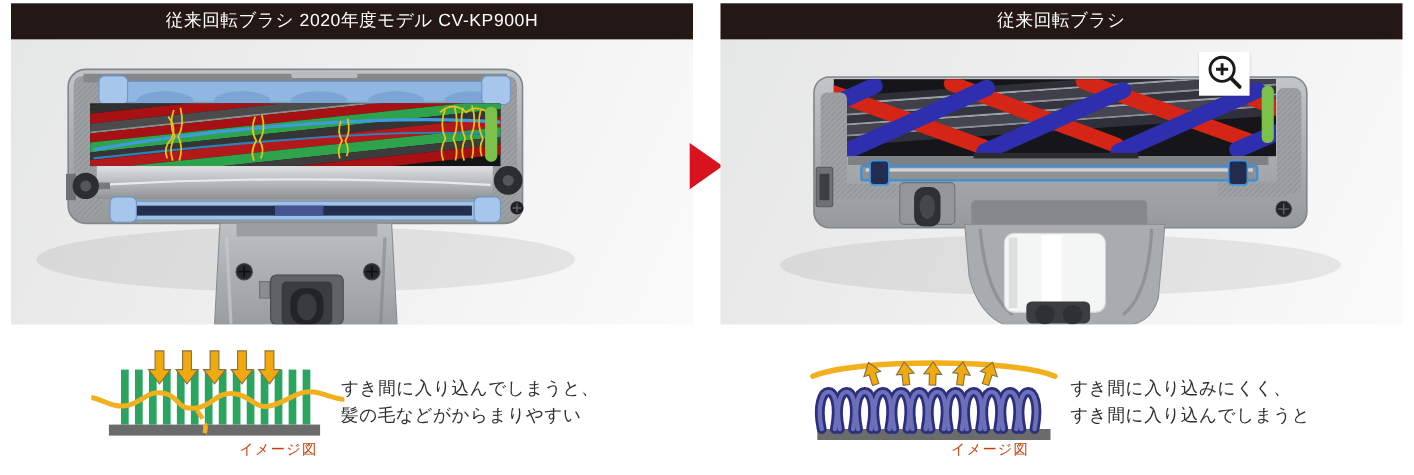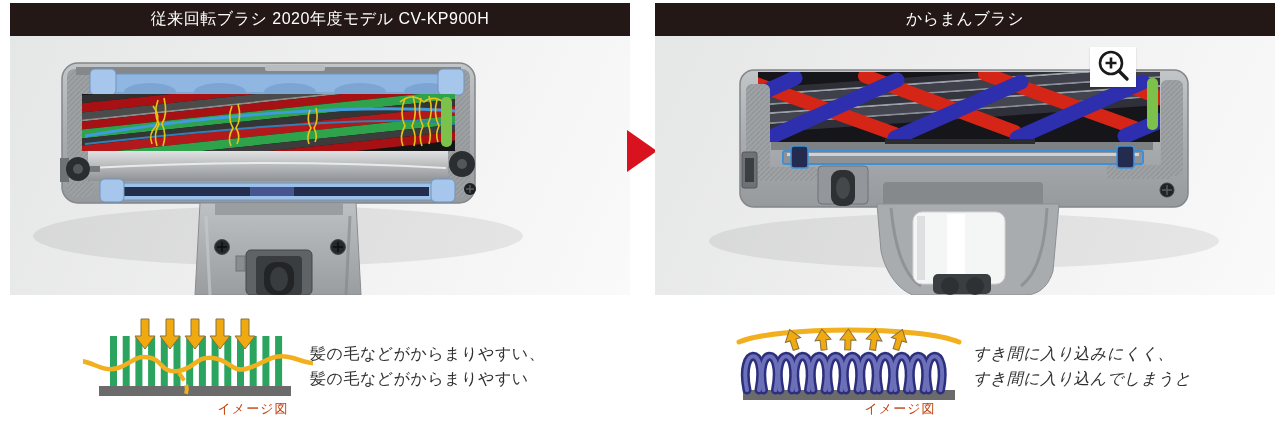--- a/index.html
+++ b/index.html
@@ -33,21 +33,21 @@
     box-shadow:0 1px 2px rgba(0,0,0,0.15);cursor:pointer;
   }
   .diagram{position:absolute;width:230px;height:92px;}
   .diag-left{left:83px;top:316px;}
   .diag-right{left:733px;top:316px;}
   .caption{
     position:absolute;font-size:16px;line-height:25px;color:#2f2f2f;
     letter-spacing:0.5px;white-space:nowrap;
   }
   .cap-left{left:310px;top:341px;}
-  .cap-right{left:973px;top:341px;font-style:italic;}
+  .cap-right{left:973px;top:341px;}
   .img-label{
     position:absolute;font-size:13px;color:#c2410c;letter-spacing:1px;
     width:140px;text-align:center;top:400px;
   }
   .lbl-left{left:183px;}
   .lbl-right{left:830px;}
 </style>
 </head>
 <body>
 
@@ -166,21 +166,21 @@
       <rect x="236" y="214" width="66" height="45" rx="5" fill="#606366" stroke="#44474a"></rect>
       <rect x="246" y="220" width="46" height="39" rx="4" fill="#3a3d40"></rect>
       <rect x="254" y="226" width="30" height="33" rx="12" fill="#222426"></rect>
       <ellipse cx="269" cy="243" rx="9" ry="12" fill="#393c3f"></ellipse>
     </svg>
   </div>
 
   <div class="red-arrow"></div>
 
   <div class="panel-header ph-right">
-    <span>からまんブラシ</span>
+    <span>従来回転ブラシ</span>
   </div>
 
   <div class="panel-photo ph-right">
     <svg width="620" height="259" viewBox="0 0 620 259">
       <defs>
         <clipPath id="winR">
             <rect x="103" y="36" width="402" height="70"></rect>
           </clipPath>
       </defs>
 
@@ -332,21 +332,21 @@
     <g fill="#f0a90f" stroke="#857040" stroke-width="1">
       <path transform="rotate(-18 60 24)" d="M57,34 v-10 h-5 l8,-11 l8,11 h-5 v10 z"></path>
       <path transform="rotate(-6 90 24)" d="M87,34 v-10 h-5 l8,-11 l8,11 h-5 v10 z"></path>
       <path transform="rotate(2 115 24)" d="M112,34 v-10 h-5 l8,-11 l8,11 h-5 v10 z"></path>
       <path transform="rotate(8 141 24)" d="M138,34 v-10 h-5 l8,-11 l8,11 h-5 v10 z"></path>
       <path transform="rotate(18 166 24)" d="M163,34 v-10 h-5 l8,-11 l8,11 h-5 v10 z"></path>
     </g>
   </svg>
 
   <div class="caption cap-left">
-    <div>髪の毛などがからまりやすい、</div>
+    <div>すき間に入り込んでしまうと、</div>
     <div>髪の毛などがからまりやすい</div>
   </div>
 
   <div class="caption cap-right">
     <div>すき間に入り込みにくく、</div>
     <div>すき間に入り込んでしまうと</div>
   </div>
 
   <div class="img-label lbl-left">イメージ図</div>
   <div class="img-label lbl-right">イメージ図</div>

